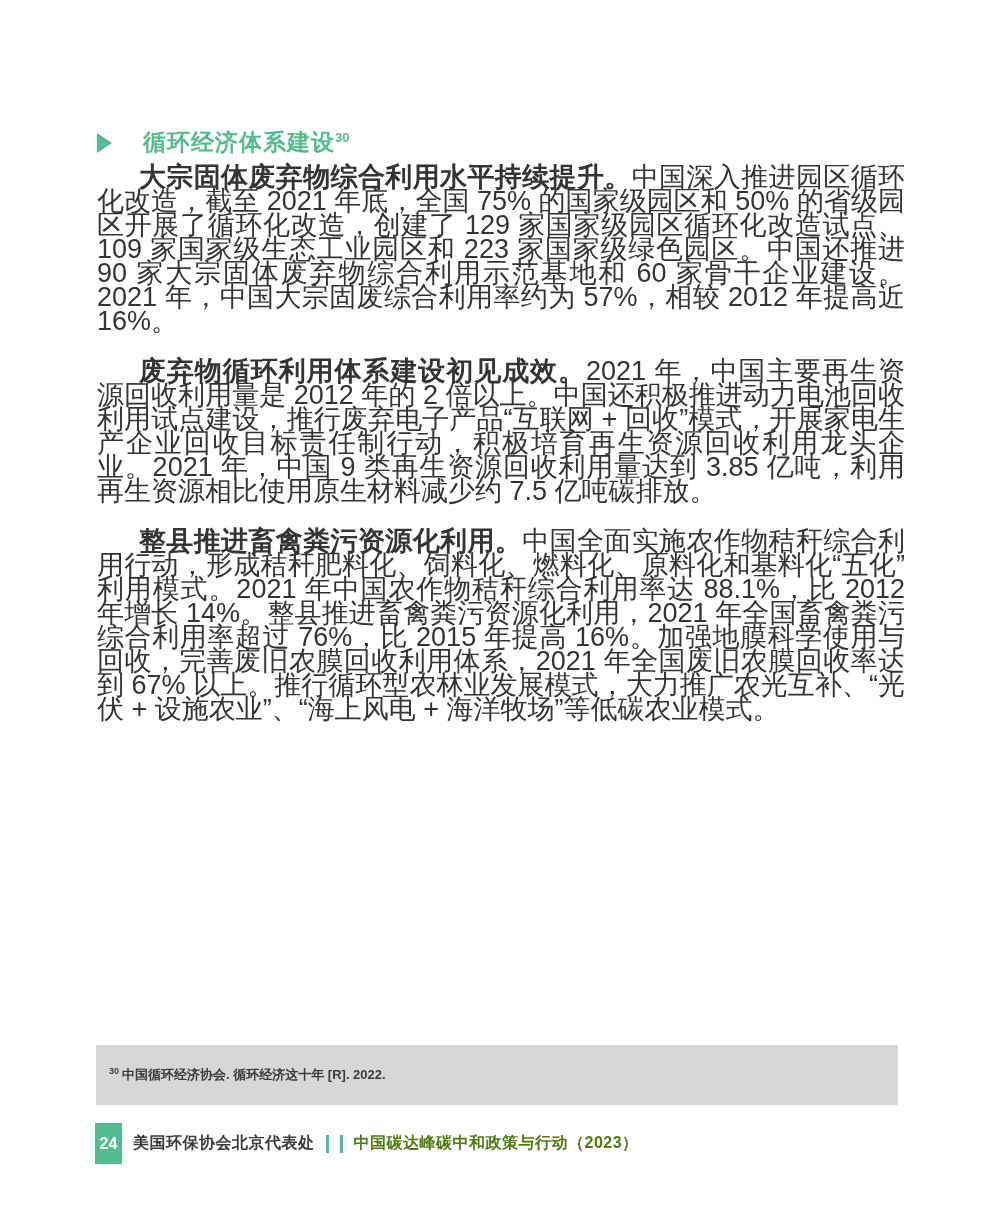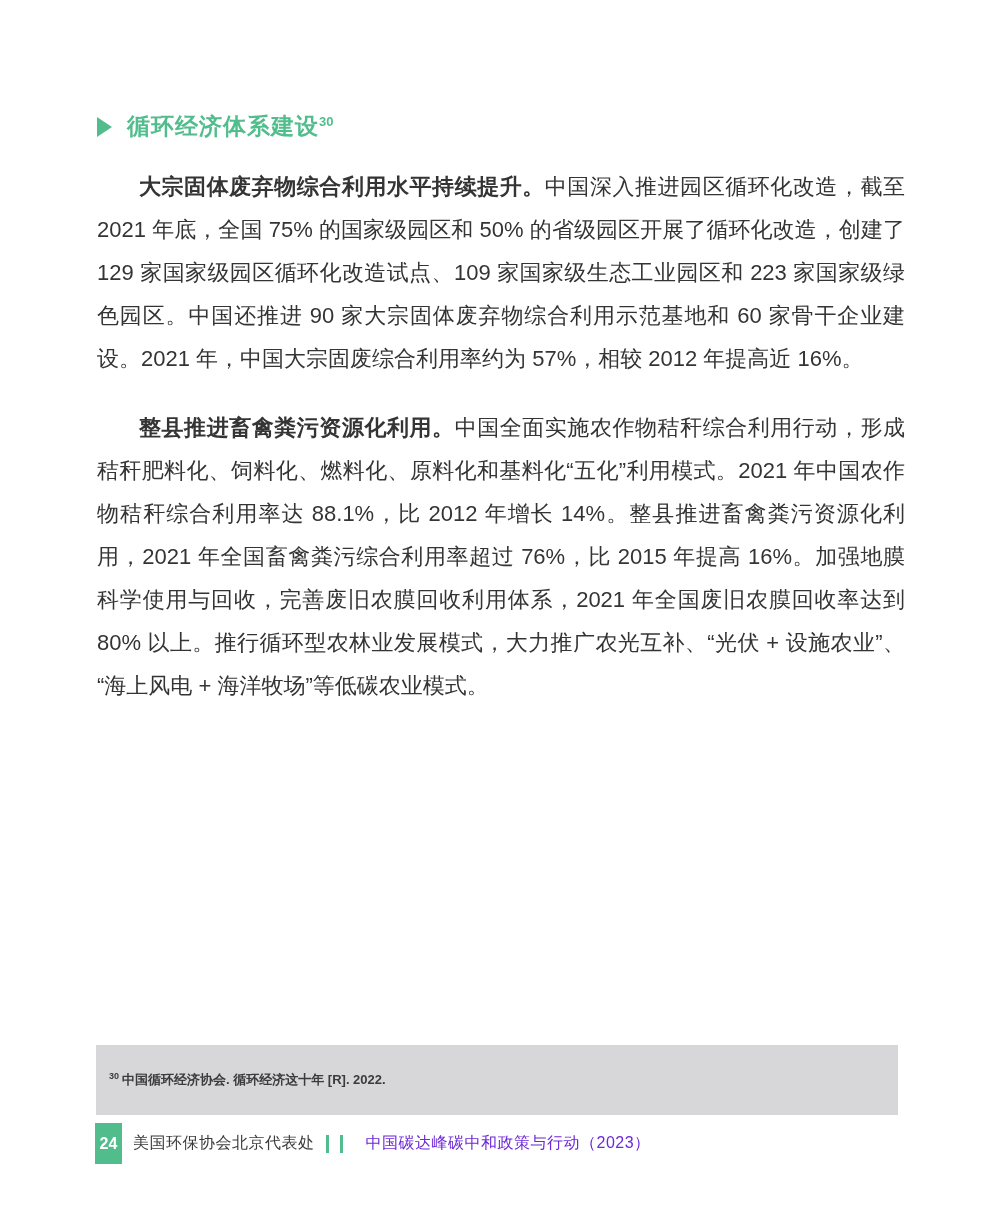--- a/index.html
+++ b/index.html
@@ -19,21 +19,21 @@
     display: flex; align-items: center;
   }
   .tri {
     width: 0; height: 0;
     border-left: 15px solid var(--green);
     border-top: 10px solid transparent;
     border-bottom: 10px solid transparent;
     margin-right: 15px;
   }
   .heading-title {
-    margin: 0;
+    margin: 16px;
     font-size: 23px;
     font-weight: 700;
     color: var(--green);
     letter-spacing: 1px;
     text-align: center;
   }
   .heading-title sup {
     font-size: 13px;
     font-weight: 700;
     vertical-align: 8px;
@@ -41,33 +41,33 @@
   }
 
   
   .body-copy {
     position: absolute;
     left: 97px; top: 165px;
     width: 808px;
   }
   .body-copy p {
     margin: 0 0 26px 0;
-    font-size: 22px;
-    line-height: 43px;
+    font-size: 27px;
+    line-height: 24px;
     color: #343434;
     text-align: justify;
     text-indent: 42px;
   }
   .body-copy p .lead { font-weight: 700; }
 
   
   .footnote-band {
     position: absolute;
     left: 96px; top: 1045px;
-    width: 802px; height: 70px;
+    width: 802px; height: 60px;
     background: var(--band);
     display: flex; align-items: center;
     box-sizing: border-box;
     padding-left: 13px;
   }
   .footnote-band .fn-text {
     font-size: 13px;
     font-weight: 700;
     color: #3b3b3b;
   }
@@ -89,47 +89,48 @@
   .page-badge {
     width: 27px; height: 41px;
     background: var(--green);
     color: #ffffff;
     font-size: 16px; font-weight: 700;
     display: flex; align-items: center; justify-content: center;
     flex: 0 0 auto;
   }
   .f-item {
     font-size: 16px;
-    font-weight: 400;
+    font-weight: 700;
     color: #3b3b3b;
     letter-spacing: 0.5px;
     white-space: nowrap;
   }
-  .f-item.blue { color: #6d28d9; margin-left: 12px; }
+  .f-item.blue { color: #4d7c0f; }
   .f-sep {
     width: 3px; height: 18px;
     background: var(--green);
     flex: 0 0 auto;
   }
 
   :root { --green: #52BD8C; --band: #D7D7DA; }
 </style>
 </head>
 <body>
 
 <div class="page">
 
   <div class="heading-row">
     <span class="tri"></span>
     <h1 class="heading-title"><span>循环经济体系建设</span><sup>30</sup></h1>
   </div>
 
   <div class="body-copy">
     <p><span class="lead">大宗固体废弃物综合利用水平持续提升。</span><span>中国深入推进园区循环化改造，截至 2021 年底，全国 75% 的国家级园区和 50% 的省级园区开展了循环化改造，创建了 129 家国家级园区循环化改造试点、109 家国家级生态工业园区和 223 家国家级绿色园区。中国还推进 90 家大宗固体废弃物综合利用示范基地和 60 家骨干企业建设。2021 年，中国大宗固废综合利用率约为 57%，相较 2012 年提高近 16%。</span></p>
-    <p><span class="lead">整县推进畜禽粪污资源化利用。</span><span>中国全面实施农作物秸秆综合利用行动，形成秸秆肥料化、饲料化、燃料化、原料化和基料化“五化”利用模式。2021 年中国农作物秸秆综合利用率达 88.1%，比 2012 年增长 14%。整县推进畜禽粪污资源化利用，2021 年全国畜禽粪污综合利用率超过 76%，比 2015 年提高 16%。加强地膜科学使用与回收，完善废旧农膜回收利用体系，2021 年全国废旧农膜回收率达到 80% 以上。推行循环型农林业发展模式，大力推广农光互补、“光伏 + 设施农业”、“海上风电 + 海洋牧场”等低碳农业模式。</span></p>
+    <p><span class="lead">废弃物循环利用体系建设初见成效。</span><span>2021 年，中国主要再生资源回收利用量是 2012 年的 2 倍以上。中国还积极推进动力电池回收利用试点建设，推行废弃电子产品“互联网 + 回收”模式，开展家电生产企业回收目标责任制行动，积极培育再生资源回收利用龙头企业。2021 年，中国 9 类再生资源回收利用量达到 3.85 亿吨，利用再生资源相比使用原生材料减少约 7.5 亿吨碳排放。</span></p>
+    <p><span class="lead">整县推进畜禽粪污资源化利用。</span><span>中国全面实施农作物秸秆综合利用行动，形成秸秆肥料化、饲料化、燃料化、原料化和基料化“五化”利用模式。2021 年中国农作物秸秆综合利用率达 88.1%，比 2012 年增长 14%。整县推进畜禽粪污资源化利用，2021 年全国畜禽粪污综合利用率超过 76%，比 2015 年提高 16%。加强地膜科学使用与回收，完善废旧农膜回收利用体系，2021 年全国废旧农膜回收率达到 67% 以上。推行循环型农林业发展模式，大力推广农光互补、“光伏 + 设施农业”、“海上风电 + 海洋牧场”等低碳农业模式。</span></p>
   </div>
 
   <div class="footnote-band">
     <span class="fn-text"><sup>30</sup><span>中国循环经济协会. 循环经济这十年 [R]. 2022.</span></span>
   </div>
 
   <div class="footer">
     <span class="page-badge">24</span>
     <span class="f-item">美国环保协会北京代表处</span>
     <span class="f-sep"></span>

